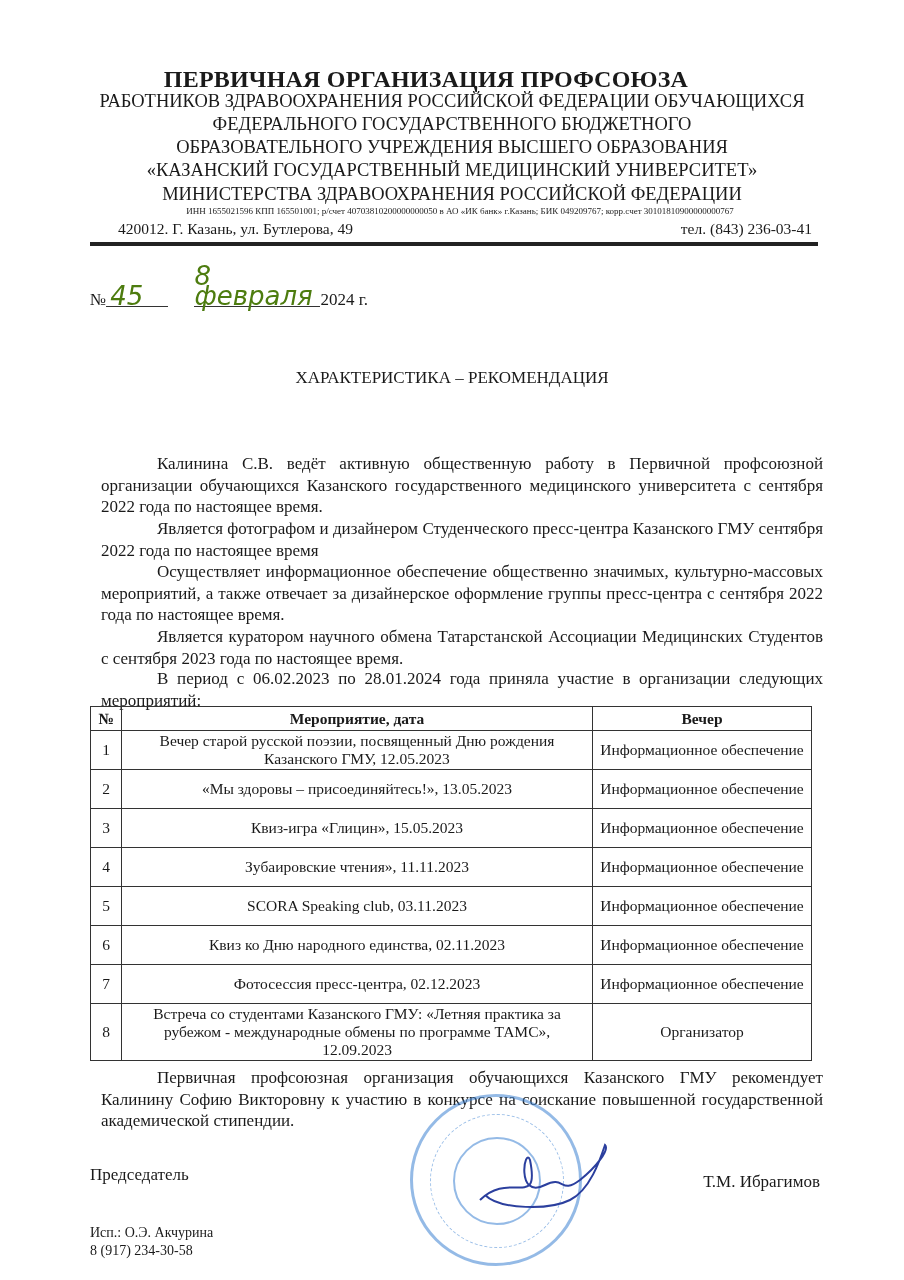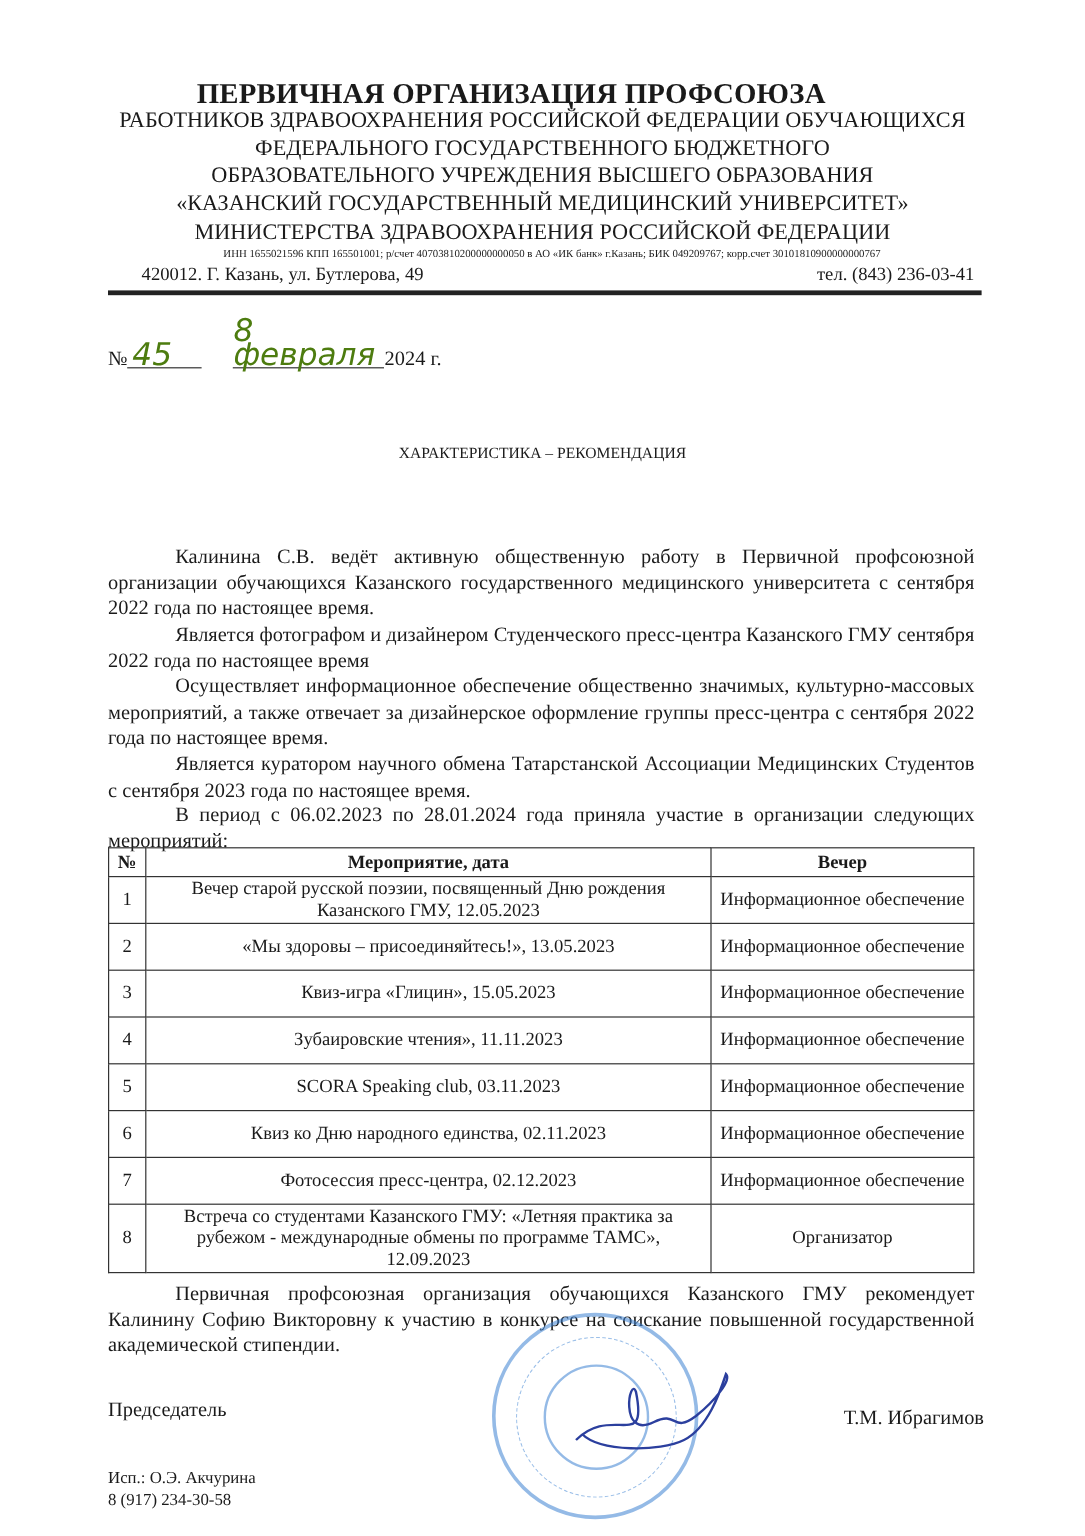--- a/index.html
+++ b/index.html
@@ -11,23 +11,23 @@
   .center { text-align: center; }
   .hdr-title { left: 0; width: 832px; top: 66px; font-size: 24px; font-weight: bold; letter-spacing: 0.2px; margin-left: 10px; }
   .hdr-line { left: 0; width: 904px; font-size: 18.5px; line-height: 22px; }
   .hdr-small { left: 100px; width: 720px; top: 206px; font-size: 9px; }
   .addr { left: 118px; top: 220px; font-size: 15.5px; }
   .tel { right: 92px; top: 220px; font-size: 15.5px; }
   .rule { left: 90px; width: 728px; top: 242px; height: 4px; background: #222; }
   .outno { left: 90px; top: 266px; font-size: 17px; }
   .hand { font-family: "DejaVu Sans", sans-serif; color: #4d7c0f; font-style: italic; font-size: 26px; display: inline-block; border-bottom: 1px solid #333; line-height: 20px; }
   .addressee { left: 476px; top: 270px; font-size: 18px; line-height: 27px; }
-  .title-block { left: 0; width: 904px; top: 366px; font-size: 13px; line-height: 23px; }
+  .title-block { left: 0; width: 904px; top: 366px; font-size: 17px; line-height: 23px; }
   .para { left: 90px; width: 722px; font-size: 17px; line-height: 21.5px; text-align: justify; }
-  .indent { text-indent: 56px; }
+  .indent { text-indent: 56px; margin-left: 11px; }
   table.events { position: absolute; left: 90px; top: 706px; width: 722px; border-collapse: collapse; font-size: 15.5px; }
   table.events td, table.events th { border: 1px solid #333; text-align: center; vertical-align: middle; padding: 0 4px; line-height: 18px; }
   table.events th { height: 23px; font-weight: bold; }
   table.events td { height: 38px; }
   table.events td.num { width: 22px; }
   table.events td.st { width: 210px; }
   tr.tall td { height: 56px; }
   .sig-left { left: 90px; top: 1165px; font-size: 17px; }
   .sig-right { right: 84px; top: 1172px; font-size: 17px; }
   .exec { left: 90px; top: 1224px; font-size: 14px; line-height: 18px; }

